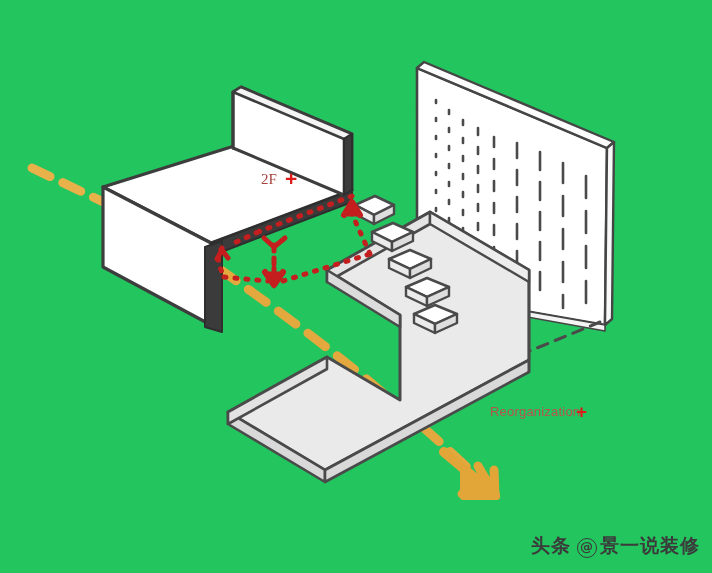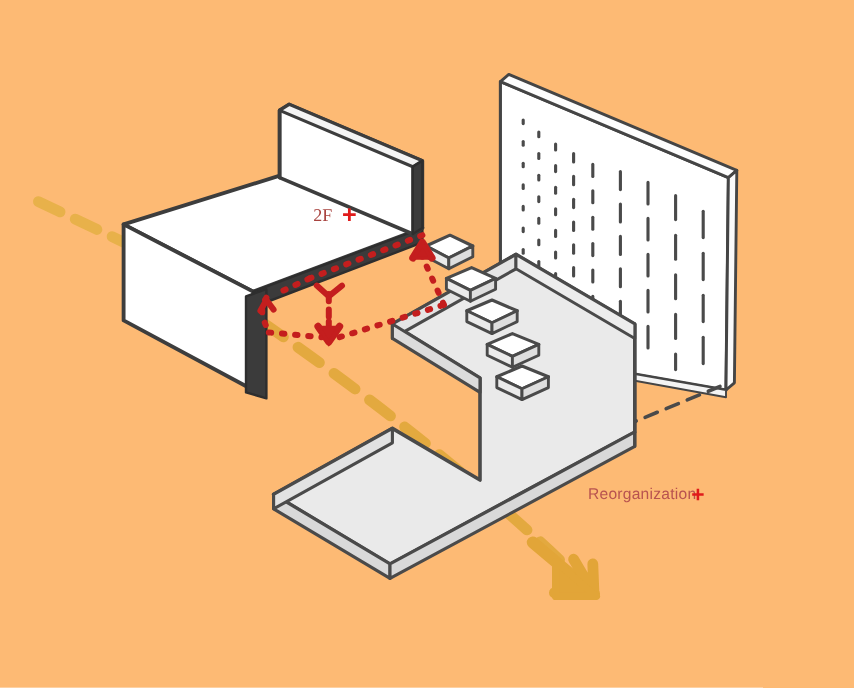--- a/index.html
+++ b/index.html
@@ -11,21 +11,21 @@
     width: 712px;
     height: 573px;
     font-family: "Liberation Sans", sans-serif;
     overflow: hidden;
     position: relative;
   }
   #diagram-root {
     position: relative;
     width: 712px;
     height: 573px;
-    background: #fdba74;
+    background: #22c55e;
   }
   #scene {
     position: absolute;
     left: 0;
     top: 0;
     width: 712px;
     height: 573px;
   }
   .label-text {
     font-family: "Liberation Sans", sans-serif;
@@ -305,14 +305,17 @@
       <text x="285" y="186" font-family="Liberation Sans, sans-serif" font-size="21" font-weight="700" fill="#e01b1b">+</text>
     </g>
 
     <g>
       <text class="label-text" x="490" y="416">Reorganization</text>
       <text x="576" y="418" font-family="Liberation Sans, sans-serif" font-size="19" font-weight="700" fill="#e01b1b">+</text>
     </g>
 
   </svg>
 
+  <div class="watermark">
+    <span>头条</span><span class="wm-at">@</span><span>景一说装修</span>
+  </div>
 
 </div>
 
 </body></html>

